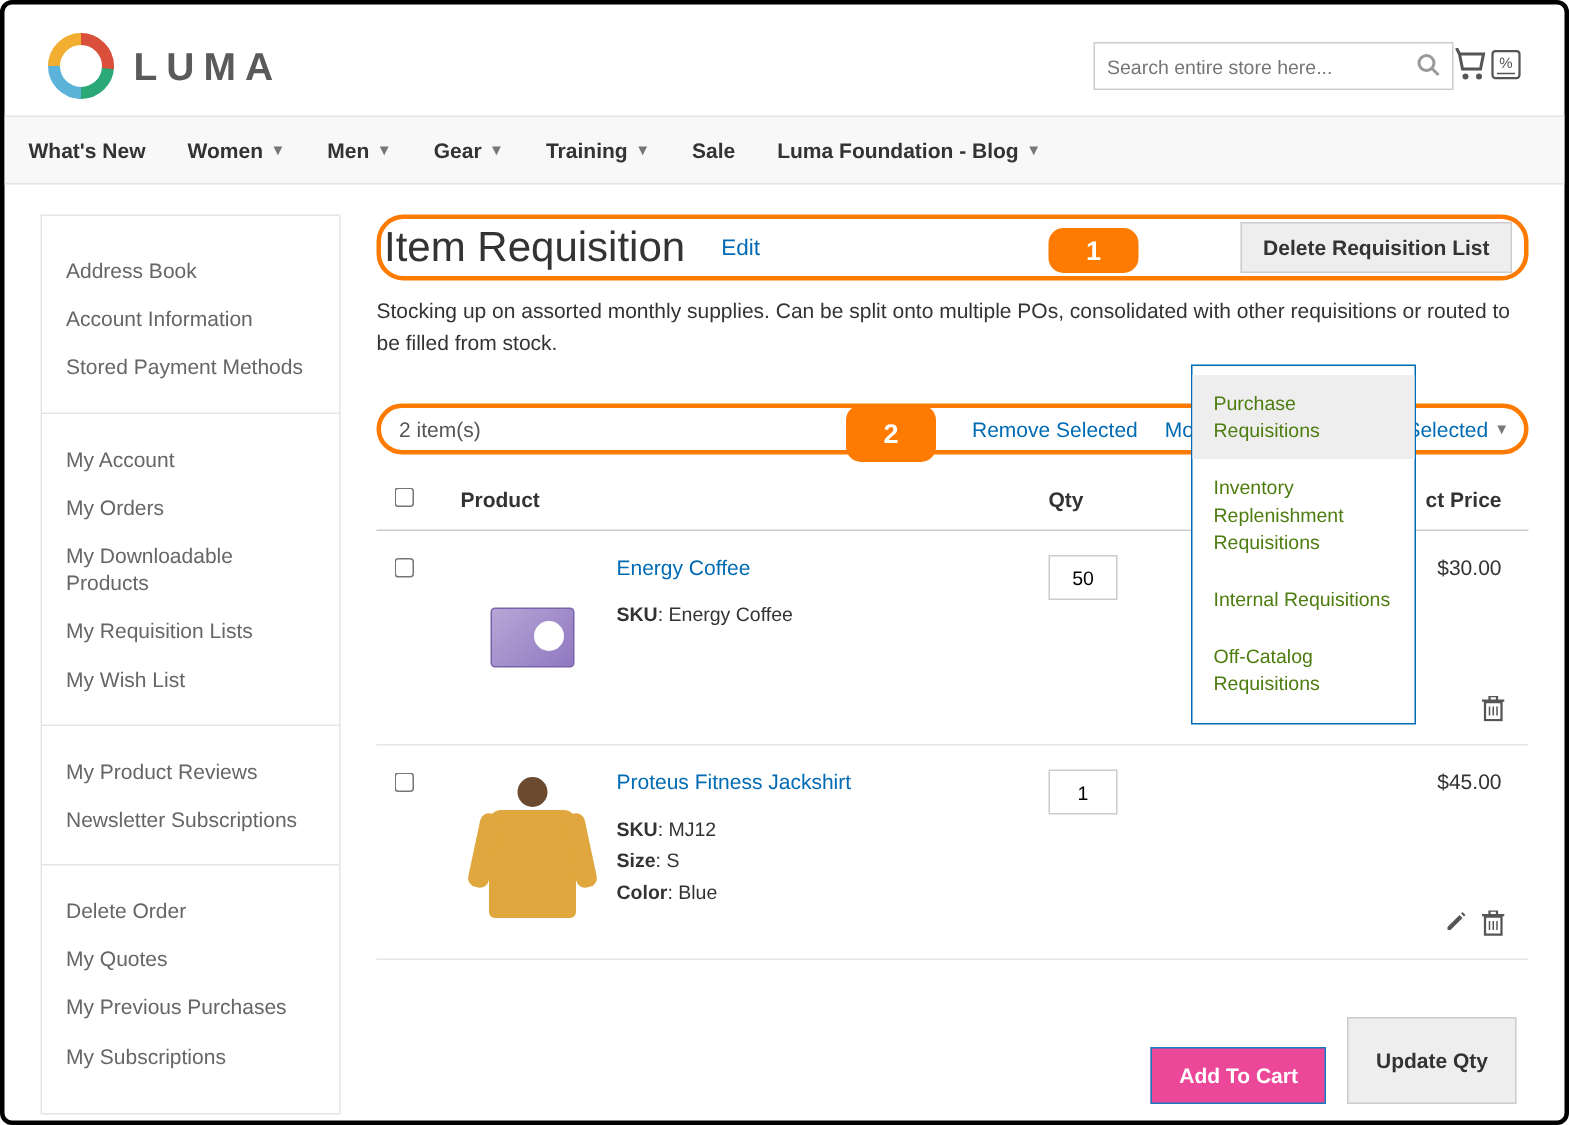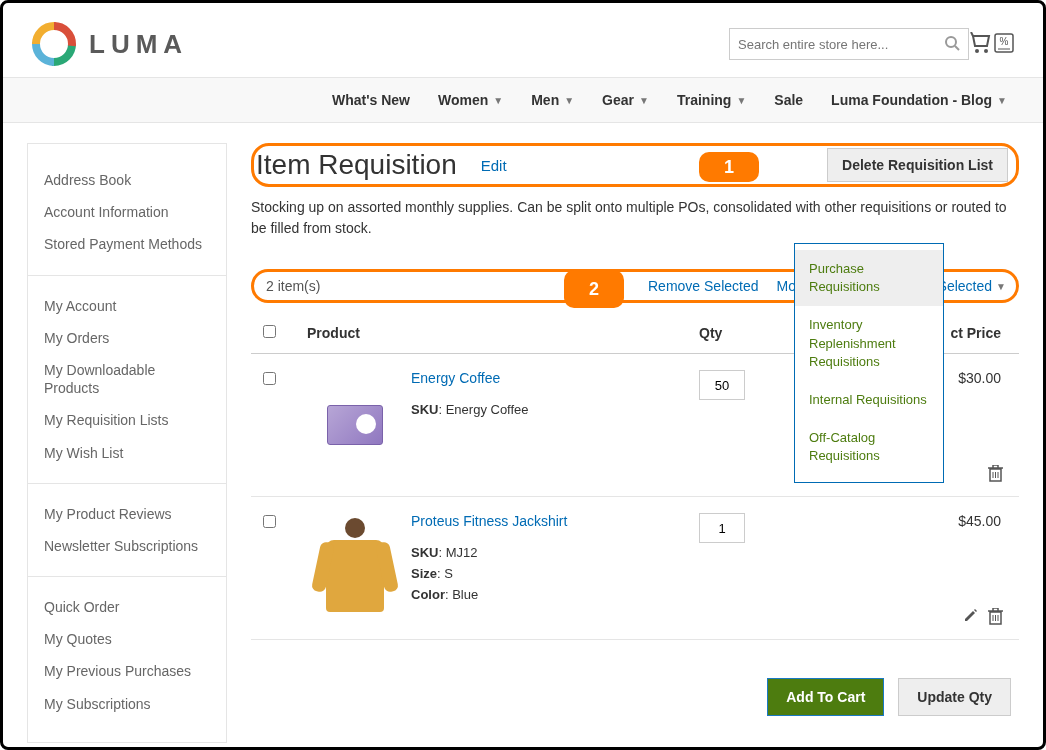--- a/index.html
+++ b/index.html
@@ -7,21 +7,21 @@
   .page-wrap { padding: 0; }
   .header-top { display: flex; align-items: center; justify-content: space-between; padding: 18px 28px 10px 28px; }
   .logo { display: flex; align-items: center; gap: 12px; }
   .logo-mark { width: 46px; height: 46px; }
   .logo-text { font-size: 26px; font-weight: 600; letter-spacing: 6px; color: #5a5a5a; }
   .header-right { display: flex; align-items: center; }
   .search-box { border: 1px solid #ccc; width: 240px; height: 32px; display: flex; align-items: center; padding: 0 8px; }
   .search-box input { border: none; flex: 1; font-size: 13px; color: #999; outline: none; }
   .search-icon { color: #aaa; }
   .cart-icon, .compare-icon { color: #555; }
-  .nav-bar { display: flex; gap: 28px; padding: 14px 36px; border-top: 1px solid #e5e5e5; border-bottom: 1px solid #e5e5e5; background: #f8f8f8; justify-content: flex-end; }
+  .nav-bar { display: flex; gap: 28px; padding: 14px 16px; border-top: 1px solid #e5e5e5; border-bottom: 1px solid #e5e5e5; background: #f8f8f8; }
   .nav-item { font-weight: 600; color: #333; display: flex; align-items: center; gap: 5px; cursor: pointer; }
   .chev { font-size: 10px; color: #777; }
   .content { display: flex; padding: 20px 24px; gap: 24px; }
   .sidebar { width: 200px; border: 1px solid #e5e5e5; padding: 12px 0; }
   .side-group { padding: 8px 16px 10px 16px; }
   .side-group + .side-group { border-top: 1px solid #e5e5e5; margin-top: 4px; padding-top: 14px; }
   .side-item { display: block; color: #666; font-size: 14px; padding: 7px 0; cursor: pointer; line-height: 1.3; }
   .main { flex: 1; position: relative; }
   .page-title-row { display: flex; align-items: center; justify-content: space-between; border: 3px solid #ff7a00; border-radius: 18px; padding: 2px 8px 2px 0; position: relative; }
   .page-title { font-size: 28px; font-weight: 300; color: #333; margin-right: 16px; padding-left: 2px; }
@@ -51,21 +51,21 @@
   .prod-meta { color: #333; font-size: 13px; line-height: 1.6; margin-top: 14px; }
   .prod-meta b { font-weight: 700; }
   .qty-input { width: 46px; height: 30px; border: 1px solid #ccc; text-align: center; font-size: 13px; }
   .price { font-size: 14px; color: #333; }
   .row-actions { position: absolute; right: 16px; bottom: 10px; display: flex; gap: 10px; color: #555; }
   .row-actions span { cursor: pointer; font-size: 16px; }
   .dropdown-panel { position: absolute; top: 100px; right: 75px; width: 150px; background: #fff; border: 1px solid #006bb4; z-index: 20; padding: 6px 0; }
   .dd-item { padding: 10px 14px; font-size: 13px; color: #4d7c0f; cursor: pointer; line-height: 1.4; }
   .dd-item.hovered { background: #eee; }
   .footer-btns { display: flex; justify-content: flex-end; gap: 14px; margin-top: 38px; padding-right: 8px; }
-  .btn-primary { background: #4d7c0f; color: #fff; border: 1px solid #1979c3; padding: 10px 18px; font-weight: 700; font-size: 14px; cursor: pointer; }
+  .btn-primary { background: #ec4899; color: #fff; border: 1px solid #1979c3; padding: 10px 18px; font-weight: 700; font-size: 14px; cursor: pointer; margin-top: 20px; }
   .btn-secondary { background: #eee; border: 1px solid #ccc; color: #333; padding: 10px 18px; font-weight: 700; font-size: 14px; cursor: pointer; }
   input[type=checkbox] { width: 13px; height: 13px; }
   .main-inner { position: relative; }
   .coffee-box { width: 56px; height: 40px; background: linear-gradient(135deg,#b7a6d6,#9078c0); border: 1px solid #7a62aa; border-radius: 3px; position: relative; }
   .coffee-box::after { content:''; position:absolute; right:6px; top:8px; width:20px; height:20px; background:#fff; border-radius:50%; }
   .shirt-body { width: 68px; height: 100px; position: relative; }
   .shirt-head { width:20px; height:20px; background:#6b4a30; border-radius:50%; margin:0 auto; }
   .shirt-torso { width:58px; height:72px; background:#e0a73e; margin:2px auto 0; border-radius:8px 8px 4px 4px; position:relative; }
   .shirt-torso::before, .shirt-torso::after { content:''; position:absolute; top:2px; width:14px; height:50px; background:#e0a73e; border-radius:6px; }
   .shirt-torso::before { left:-10px; transform:rotate(12deg); }
@@ -154,21 +154,21 @@
         <span class="side-item">My Orders</span>
         <span class="side-item">My Downloadable Products</span>
         <span class="side-item">My Requisition Lists</span>
         <span class="side-item">My Wish List</span>
       </div>
       <div class="side-group">
         <span class="side-item">My Product Reviews</span>
         <span class="side-item">Newsletter Subscriptions</span>
       </div>
       <div class="side-group">
-        <span class="side-item">Quick Order</span>
+        <span class="side-item">Delete Order</span>
         <span class="side-item">My Quotes</span>
         <span class="side-item">My Previous Purchases</span>
         <span class="side-item">My Subscriptions</span>
       </div>
     </div>
 
     <div class="main">
       <div class="main-inner">
         <div class="page-title-row">
           <span class="page-title">Item Requisition</span>

